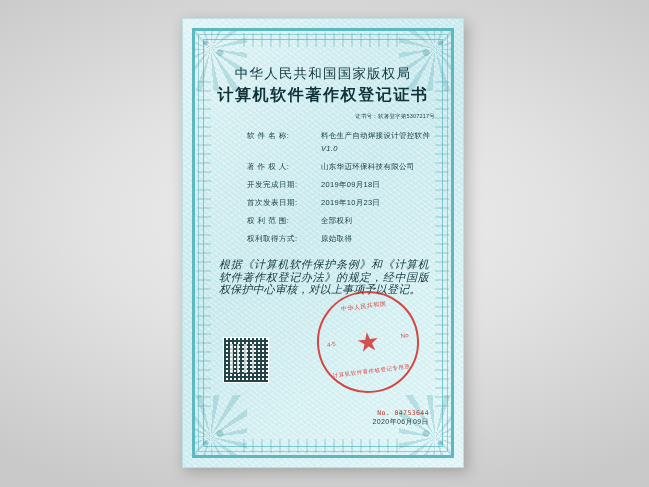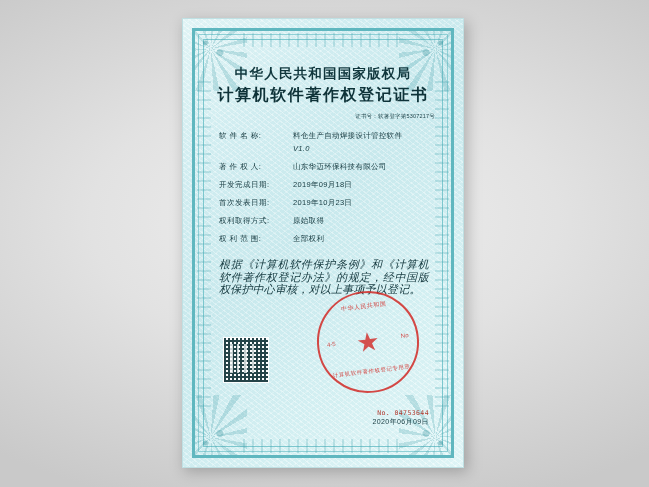--- a/index.html
+++ b/index.html
@@ -113,21 +113,21 @@
     left: 26px; top: 26px; right: 26px; bottom: 26px;
     color: #12343a;
   }
   .title-main {
     text-align: center;
     font-family: "DejaVu Serif", "Liberation Serif", serif;
     font-size: 13.5px;
     letter-spacing: 1.2px;
     color: #10363c;
     margin-top: 20px;
-    font-weight: bold;
+    font-weight: normal;
   }
   .title-sub {
     text-align: center;
     font-family: "DejaVu Serif", "Liberation Serif", serif;
     font-size: 16px;
     letter-spacing: 1.6px;
     color: #0e3238;
     margin-top: 2px;
     font-weight: bold;
   }
@@ -144,20 +144,21 @@
     padding-left: 10px;
     padding-right: 6px;
   }
   .field-row {
     display: flex;
     align-items: flex-start;
     margin-bottom: 7px;
     font-size: 7.5px;
     line-height: 11px;
     color: #14383e;
+    margin-left: 28px;
   }
   .field-label {
     width: 74px;
     flex: 0 0 74px;
     letter-spacing: .5px;
     white-space: nowrap;
   }
   .field-value {
     flex: 1;
     letter-spacing: .3px;
@@ -301,26 +302,26 @@
         </div>
         <div class="field-row">
           <div class="field-label">开发完成日期:</div>
           <div class="field-value">2019年09月18日</div>
         </div>
         <div class="field-row">
           <div class="field-label">首次发表日期:</div>
           <div class="field-value">2019年10月23日</div>
         </div>
         <div class="field-row">
+          <div class="field-label">权 利 范 围:</div>
+          <div class="field-value">全部权利</div>
+        </div>
+        <div class="field-row">
           <div class="field-label">权利取得方式:</div>
           <div class="field-value">原始取得</div>
-        </div>
-        <div class="field-row">
-          <div class="field-label">权 利 范 围:</div>
-          <div class="field-value">全部权利</div>
         </div>
       </div>
 
       <div class="statement">根据《计算机软件保护条例》和《计算机软件著作权登记办法》的规定，经中国版权保护中心审核，对以上事项予以登记。</div>
 
       <div class="qr"></div>
 
       <div class="seal">
         <div class="arc-top">中华人民共和国</div>
         <div class="side-left">4-5</div>

